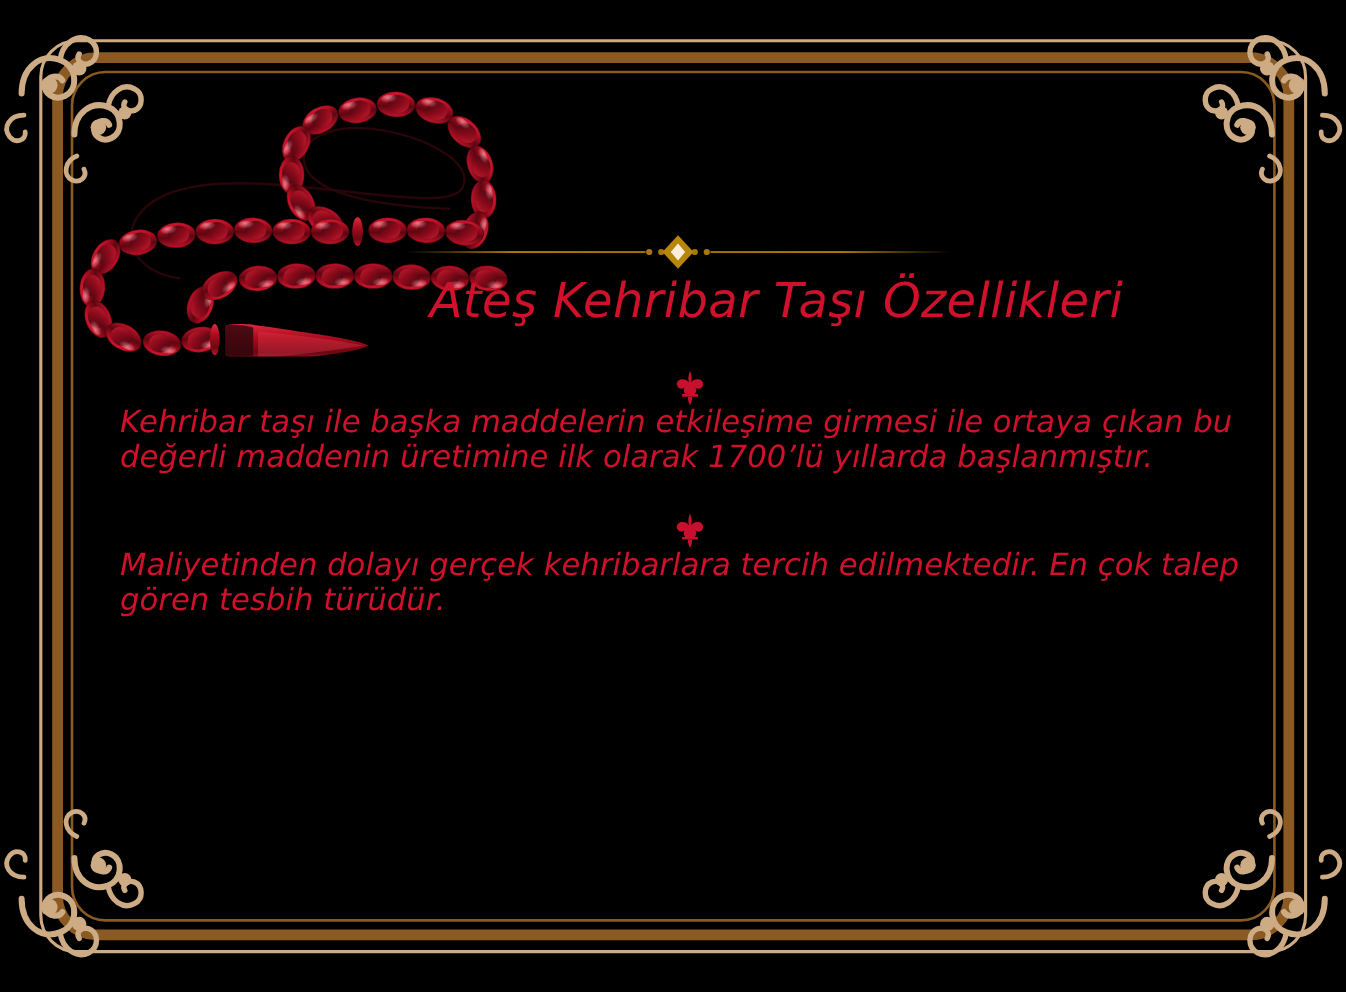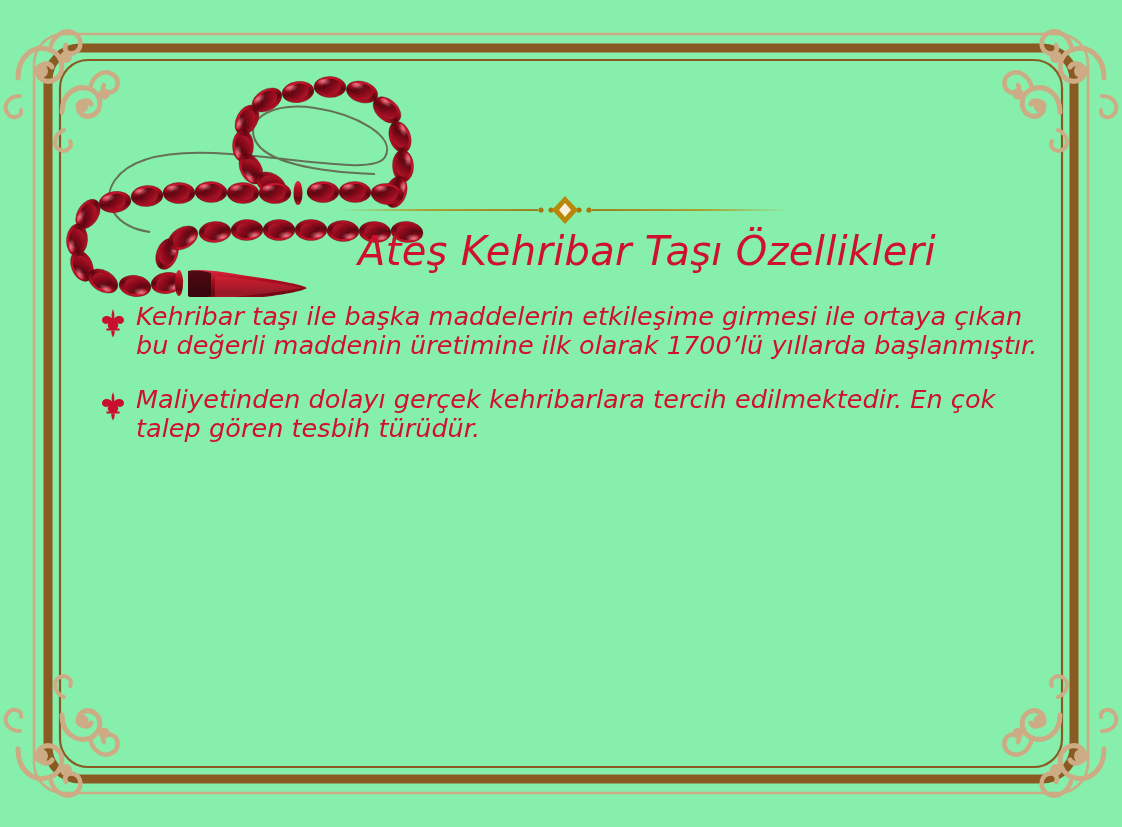--- a/index.html
+++ b/index.html
@@ -5,21 +5,21 @@
   html,body{margin:0;padding:0;}
   body{
     width:1122px;height:827px;
     background:#fdeedb;
     font-family:"DejaVu Sans","Liberation Sans",sans-serif;
     overflow:hidden;
   }
   .page{
     position:relative;
     width:1122px;height:827px;
-    background:#86efac;
+    background:#000000;
     overflow:hidden;
   }
 
   
   .frame-svg{position:absolute;left:0;top:0;width:1122px;height:827px;pointer-events:none;}
 
   
   .beads{position:absolute;left:55px;top:62px;width:440px;height:235px;}
 
   
@@ -41,22 +41,23 @@
   }
 
   
   .bullets{
     position:absolute;
     left:100px;top:302px;
     width:960px;
   }
   .bullet-row{
     display:flex;
-    align-items:flex-start;
+    align-items:center;
     margin-bottom:26px;
+    flex-direction:column;
   }
   .bullet-icon{
     flex:0 0 auto;
     width:26px;height:30px;
     margin-top:6px;
     margin-right:10px;
   }
   .bullet-text{
     flex:1 1 auto;
     color:#d0112b;

